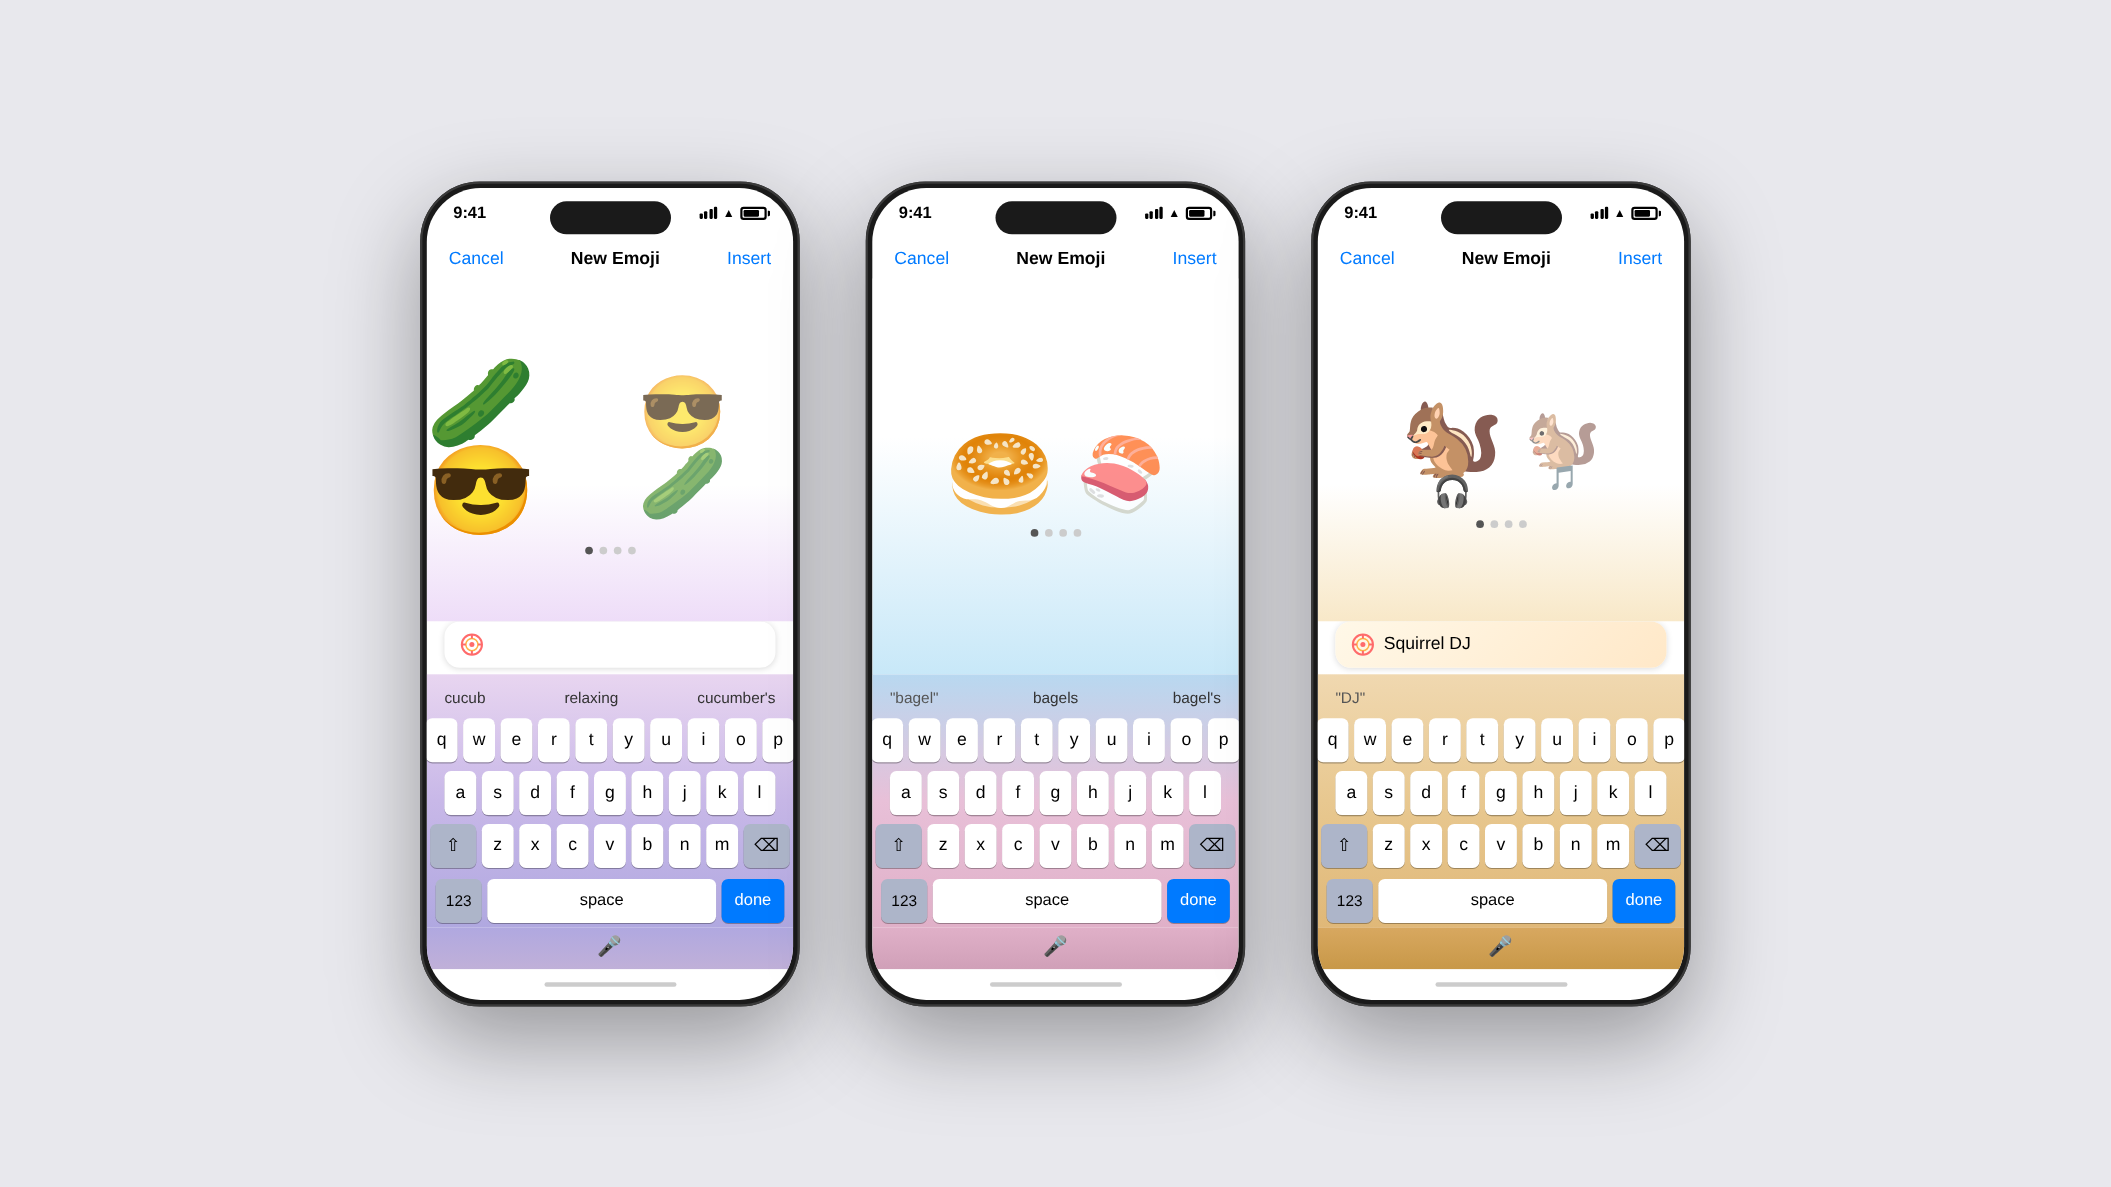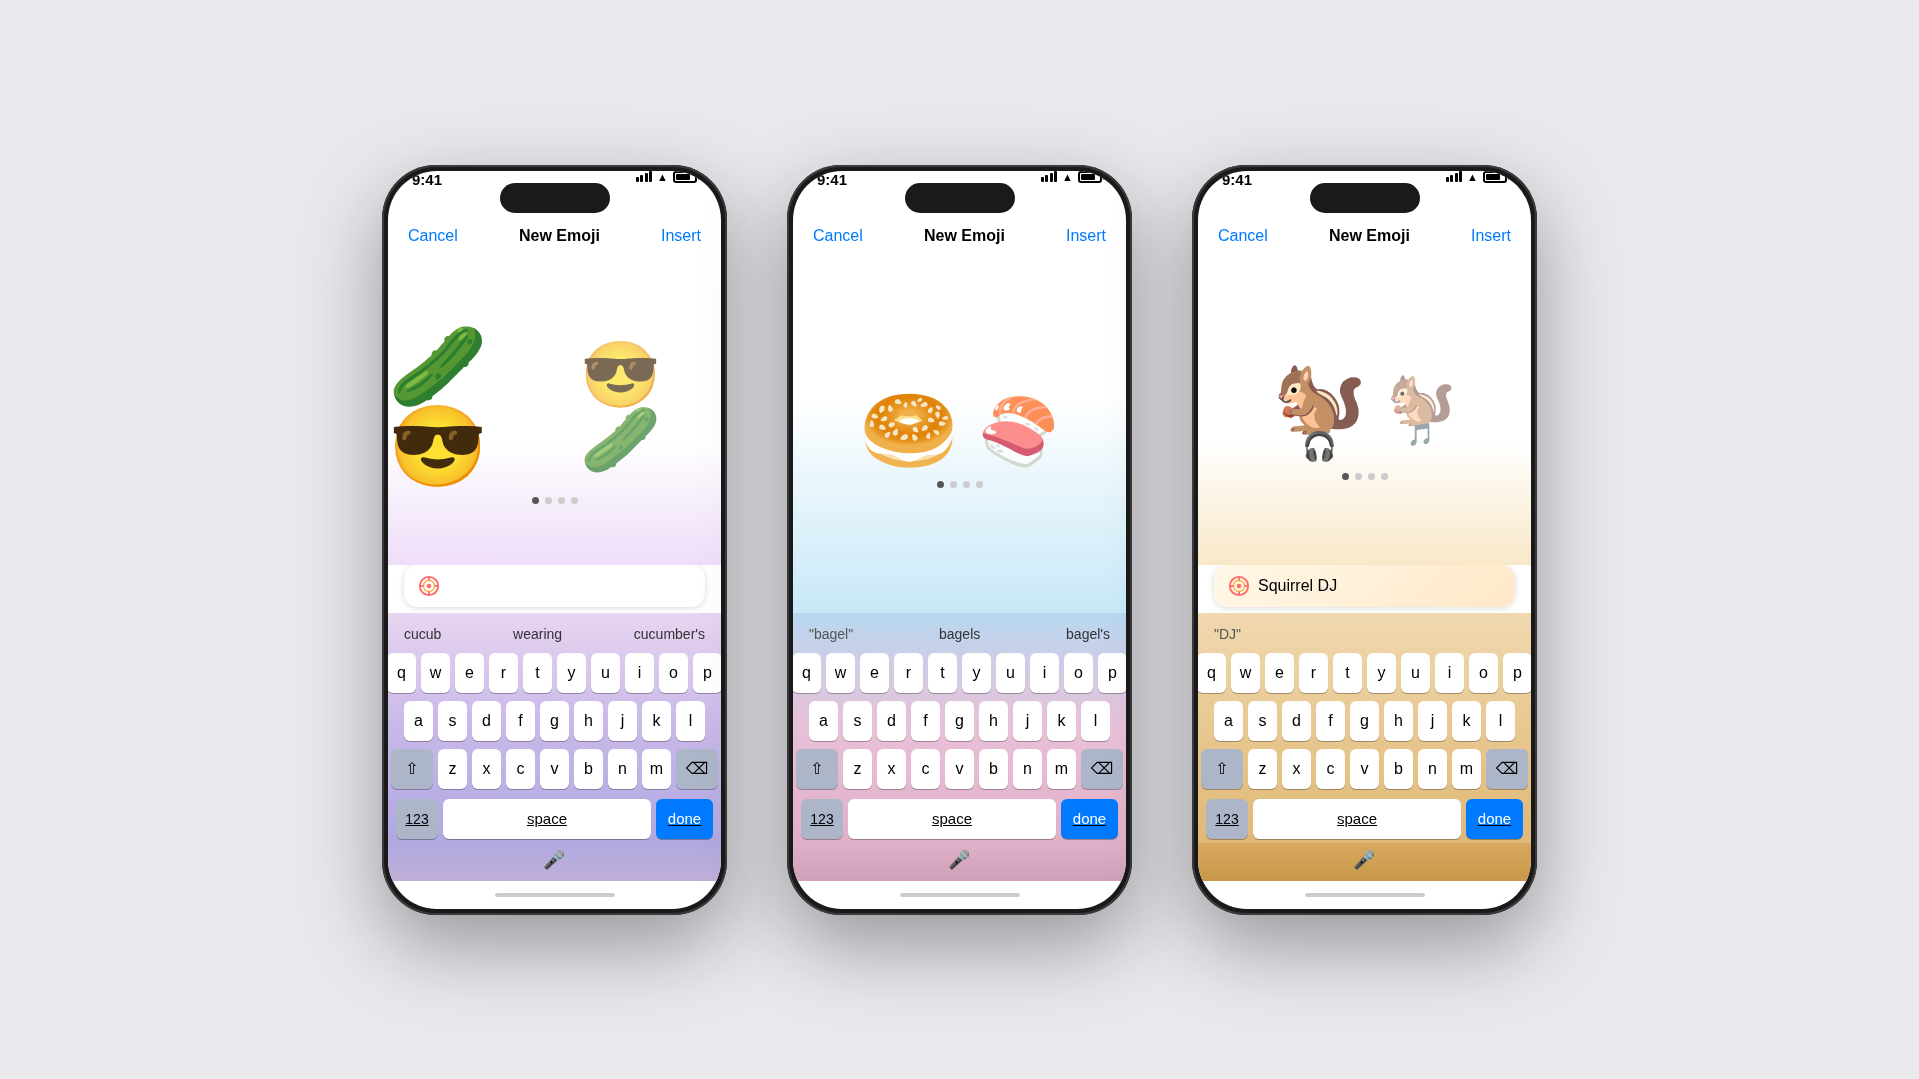--- a/index.html
+++ b/index.html
@@ -51,21 +51,21 @@
       height: 30px;
       background: #1a1a1a;
       border-radius: 20px;
       z-index: 10;
     }
 
     
     .status-bar {
       height: 52px;
       display: flex;
-      align-items: flex-start;
+      align-items: center;
       justify-content: space-between;
       padding: 0 24px 6px;
       position: relative;
       z-index: 5;
       flex-shrink: 0;
     }
 
     .status-time {
       font-size: 15px;
       font-weight: 600;
@@ -322,21 +322,20 @@
 
     .key.shift-key {
       background: #adb5c9;
       width: 42px;
     }
 
     .bottom-row {
       display: flex;
       gap: 5px;
       padding: 0 4px 4px;
-      text-decoration: underline;
     }
 
     
     .home-indicator {
       height: 28px;
       display: flex;
       align-items: center;
       justify-content: center;
       flex-shrink: 0;
     }
@@ -443,21 +442,21 @@
             <line x1="2" y1="12" x2="6" y2="12" stroke="#FF6B6B" stroke-width="2"></line>
             <line x1="18" y1="12" x2="22" y2="12" stroke="#FF6B6B" stroke-width="2"></line>
           </svg>
         </div>
       </div>
 
       <div class="keyboard-area">
         <div class="keyboard-bg phone-1">
           <div class="autocomplete-bar">
             <span class="autocomplete-word">cucub</span>
-            <span class="autocomplete-word">wearing</span>
+            <span class="autocomplete-word">relaxing</span>
             <span class="autocomplete-word">cucumber's</span>
           </div>
           <div class="keyboard-rows">
             <div class="key-row">
               <div class="key">q</div>
               <div class="key">w</div>
               <div class="key">e</div>
               <div class="key">r</div>
               <div class="key">t</div>
               <div class="key">y</div>

